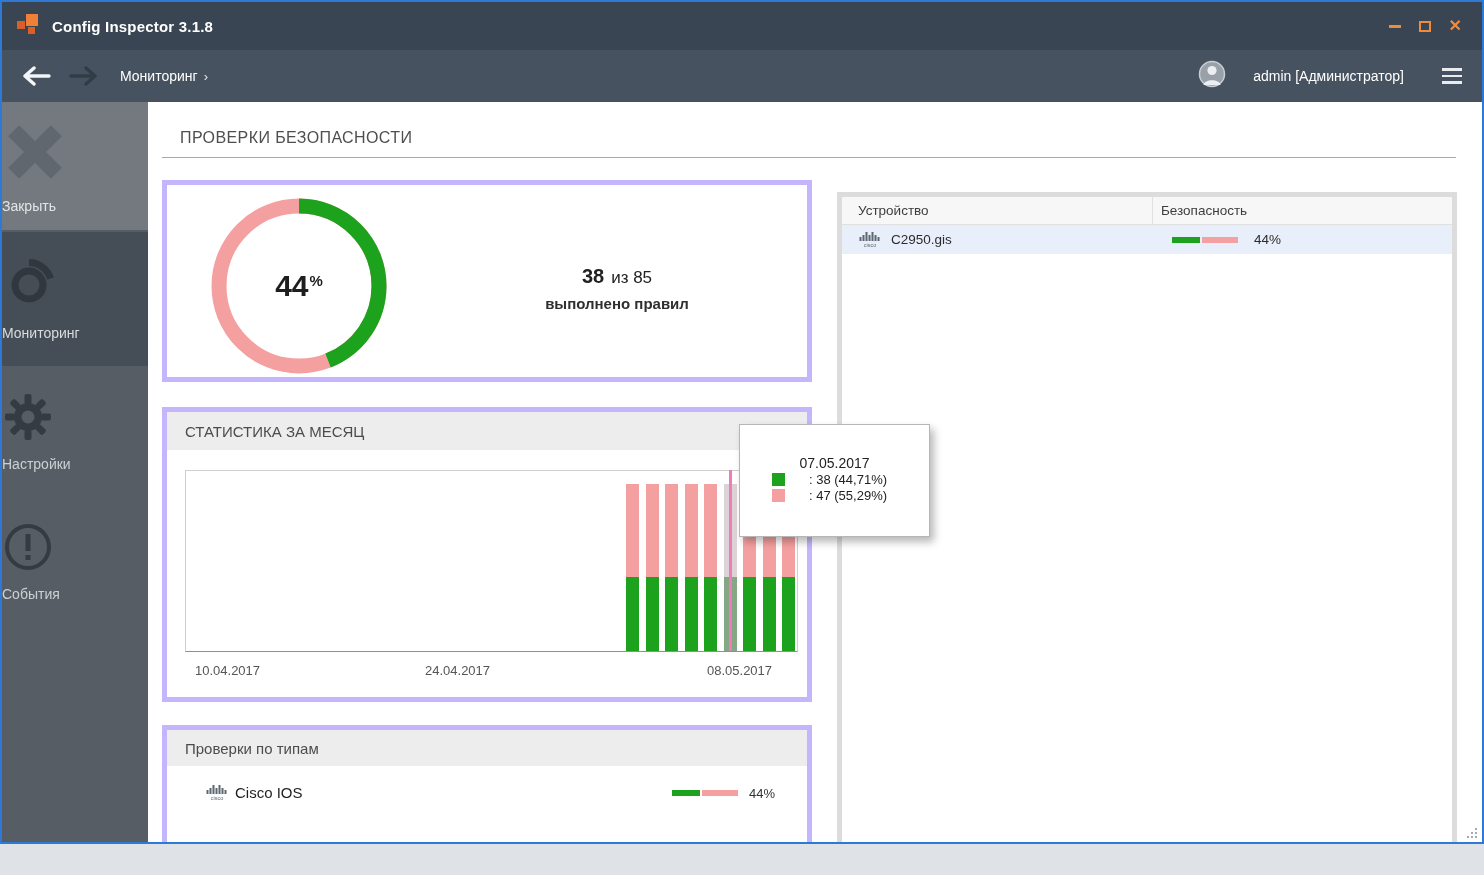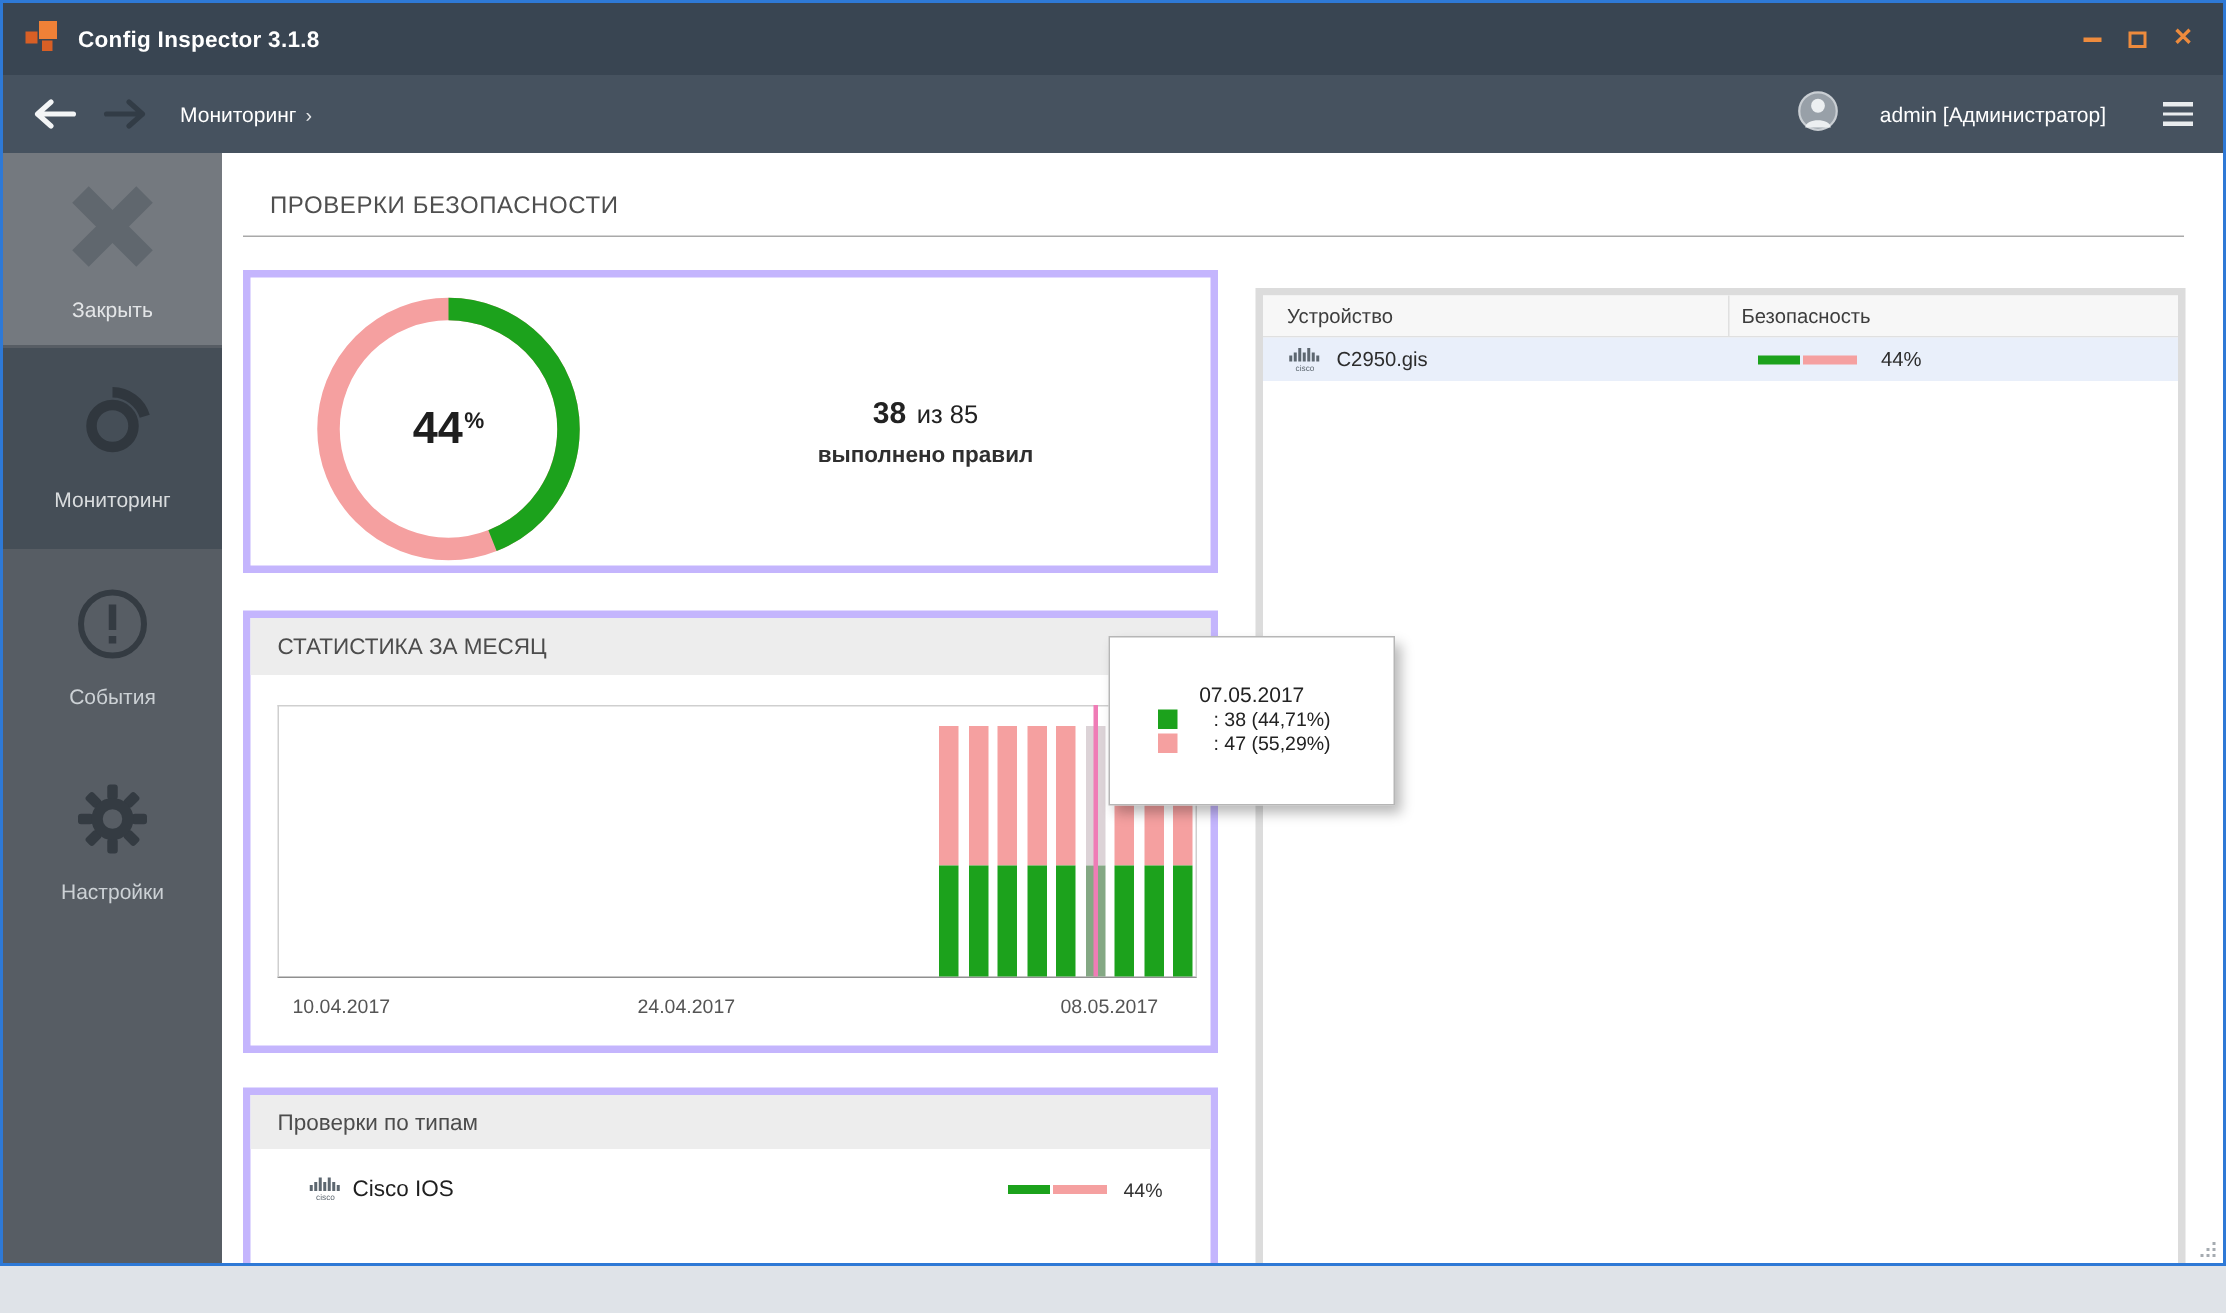--- a/index.html
+++ b/index.html
@@ -22,21 +22,21 @@
   .breadcrumb{color:#fff;font-size:14px;font-weight:normal;margin-left:22px;cursor:pointer}
   .crumb-chev{margin-left:6px;font-size:13px;opacity:.85}
   .nav-right{margin-left:auto;display:flex;align-items:center}
   .user-label{color:#fff;font-size:14px;margin-left:27px;cursor:pointer}
   .hamburger{margin-left:38px;cursor:pointer;display:flex;flex-direction:column;gap:4px}
   .hamburger i{display:block;width:20px;height:2.5px;background:#e9ecee}
 
   
   .body-row{flex:1;display:flex;min-height:0}
   .sidebar{width:146px;background:var(--sidebar,#575d64);display:flex;flex-direction:column;flex:0 0 auto}
-  .side-item{height:130px;display:flex;flex-direction:column;align-items:center;justify-content:center;gap:9px;cursor:pointer}
+  .side-item{height:130px;display:flex;flex-direction:column;align-items:flex-start;justify-content:center;gap:9px;cursor:pointer}
   .side-item .lbl{font-size:14px;color:#ccd1d5}
   .tile-close{background:var(--sidebar-close-tile,#74797f);border-bottom:2px solid var(--sidebar,#575d64)}
   .tile-close .lbl{color:#e3e5e7}
   .tile-active{background:var(--sidebar-active,#454e57);height:134px}
   .tile-active .lbl{color:#d9dcde}
 
   
   .main{flex:1;position:relative;background:#fff;overflow:hidden}
   .section-title{position:absolute;left:32px;top:27px;font-size:16px;color:#4f4f4f;letter-spacing:.4px}
   .title-rule{position:absolute;left:14px;right:26px;top:55px;border-top:1px solid #a9a9a9}
@@ -182,45 +182,45 @@
           <svg width="54" height="54" viewBox="0 0 54 54">
             <circle cx="27" cy="27" r="14" fill="none" stroke="#30373e" stroke-width="7"></circle>
             <path d="M27 4.5 A22.5 22.5 0 0 1 48.5 20.5" fill="none" stroke="#30373e" stroke-width="7"></path>
           </svg>
         </span>
         <span class="lbl">Мониторинг</span>
       </div>
       <div class="side-item">
         <span>
           <svg width="52" height="52" viewBox="0 0 52 52">
-            <circle cx="26" cy="26" r="21" fill="none" stroke="#343b42" stroke-width="4"></circle>
-            <rect x="23.5" y="13" width="5" height="17" fill="#343b42"></rect>
-            <rect x="23.5" y="34" width="5" height="5" fill="#343b42"></rect>
-          </svg>
-        </span>
-        <span class="lbl">События</span>
-      </div>
-      <div class="side-item">
-        <span>
-          <svg width="52" height="52" viewBox="0 0 52 52">
             <g fill="#343b42">
               <rect x="22.5" y="3" width="7" height="10" rx="2"></rect>
               <rect x="22.5" y="3" width="7" height="10" rx="2" transform="rotate(45 26 26)"></rect>
               <rect x="22.5" y="3" width="7" height="10" rx="2" transform="rotate(90 26 26)"></rect>
               <rect x="22.5" y="3" width="7" height="10" rx="2" transform="rotate(135 26 26)"></rect>
               <rect x="22.5" y="3" width="7" height="10" rx="2" transform="rotate(180 26 26)"></rect>
               <rect x="22.5" y="3" width="7" height="10" rx="2" transform="rotate(225 26 26)"></rect>
               <rect x="22.5" y="3" width="7" height="10" rx="2" transform="rotate(270 26 26)"></rect>
               <rect x="22.5" y="3" width="7" height="10" rx="2" transform="rotate(315 26 26)"></rect>
               <circle cx="26" cy="26" r="14"></circle>
             </g>
             <circle cx="26" cy="26" r="6.5" fill="#575d64"></circle>
           </svg>
         </span>
         <span class="lbl">Настройки</span>
+      </div>
+      <div class="side-item">
+        <span>
+          <svg width="52" height="52" viewBox="0 0 52 52">
+            <circle cx="26" cy="26" r="21" fill="none" stroke="#343b42" stroke-width="4"></circle>
+            <rect x="23.5" y="13" width="5" height="17" fill="#343b42"></rect>
+            <rect x="23.5" y="34" width="5" height="5" fill="#343b42"></rect>
+          </svg>
+        </span>
+        <span class="lbl">События</span>
       </div>
     </div>
 
     <div class="main">
       <div class="section-title">ПРОВЕРКИ БЕЗОПАСНОСТИ</div>
       <div class="title-rule"></div>
 
       <div class="card card-donut">
         <div class="donut-wrap">
           <svg width="176" height="176" viewBox="0 0 176 176">

